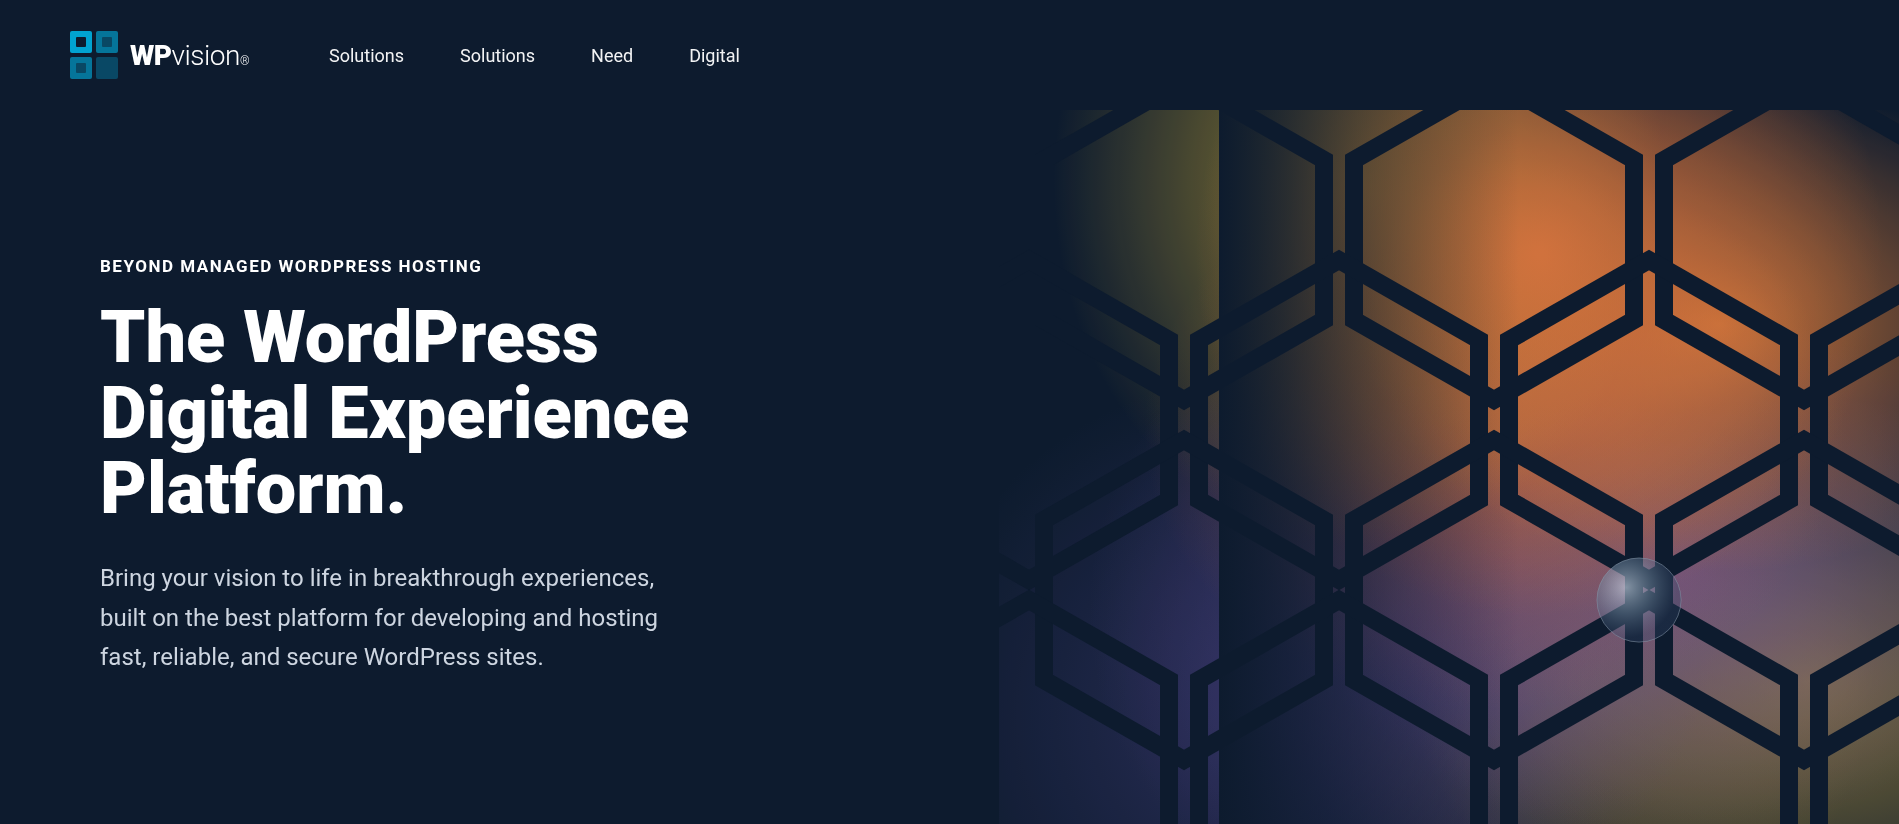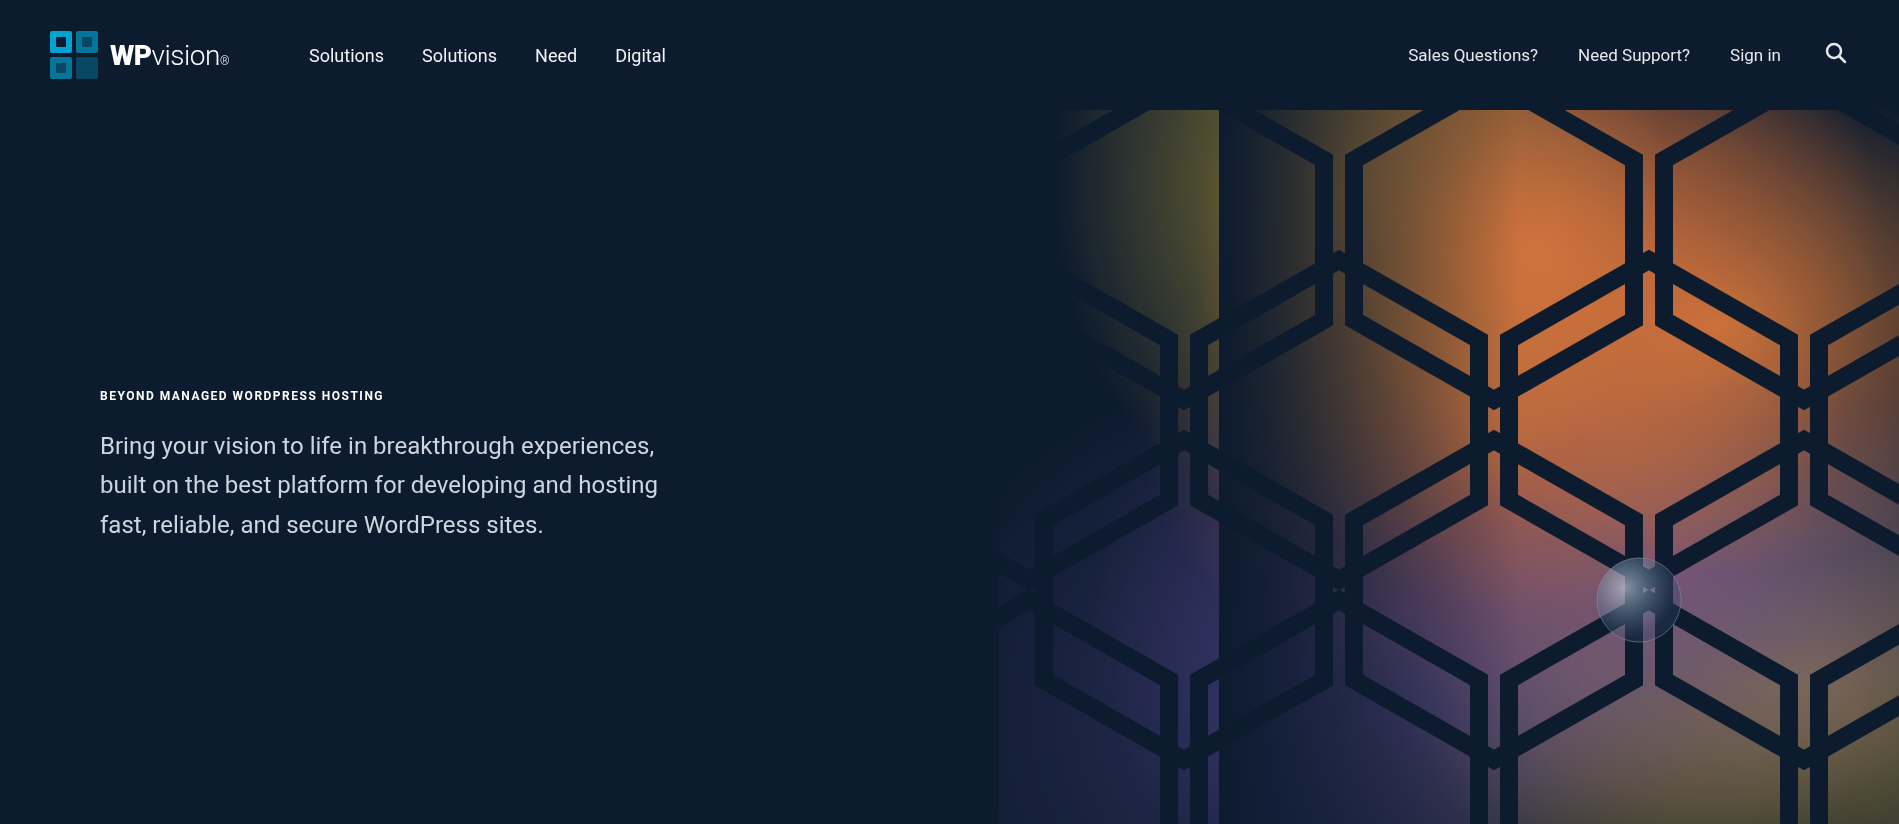--- a/index.html
+++ b/index.html
@@ -12,21 +12,21 @@
       min-height: 824px;
       overflow-x: hidden;
     }
 
     
     nav {
       position: relative;
       z-index: 10;
       display: flex;
       align-items: center;
-      padding: 0 48px;
+      padding: 0 68px;
       height: 110px;
       background: transparent;
     }
 
     .logo-area {
       display: flex;
       align-items: center;
       margin-right: 80px;
       flex-shrink: 0;
     }
@@ -60,21 +60,21 @@
     .logo-text .reg {
       font-size: 12px;
       vertical-align: super;
       font-weight: 300;
       color: #fff;
     }
 
     .nav-main-links {
       display: flex;
       align-items: center;
-      gap: 38px;
+      gap: 56px;
       flex: 1;
     }
 
     .nav-main-links a {
       color: #fff;
       text-decoration: none;
       font-size: 18px;
       font-weight: 400;
       white-space: nowrap;
       opacity: 0.95;
@@ -155,21 +155,21 @@
       width: 55%;
       height: 100%;
       display: flex;
       flex-direction: column;
       justify-content: center;
       padding: 60px 60px 60px 100px;
       z-index: 10;
     }
 
     .hero-eyebrow {
-      font-size: 12px;
+      font-size: 17px;
       font-weight: 700;
       letter-spacing: 1.5px;
       text-transform: uppercase;
       color: #fff;
       margin-bottom: 24px;
     }
 
     .hero-title {
       font-size: 72px;
       font-weight: 900;
@@ -233,31 +233,20 @@
     </div>
   </div>
 
   <div class="nav-main-links">
     <a>Solutions</a>
     <a>Solutions</a>
     <a>Need</a>
     <a>Digital</a>
   </div>
 
-  <div class="nav-right-links">
-    <a>Sales Questions?</a>
-    <a>Need Support?</a>
-    <a>Sign in</a>
-    <button class="search-icon-btn">
-      <svg width="22" height="22" viewBox="0 0 22 22" fill="none" stroke="white" stroke-width="2.5" stroke-linecap="round">
-        <circle cx="9" cy="9" r="7"></circle>
-        <line x1="14.5" y1="14.5" x2="20" y2="20"></line>
-      </svg>
-    </button>
-  </div>
 </nav>
 
 <section class="hero">
 
   <div class="hex-base"></div>
 
   <div class="color-explosion"></div>
 
   <svg class="svg-hex-container" viewBox="0 0 900 714" preserveAspectRatio="xMidYMid slice" xmlns="http://www.w3.org/2000/svg">
     <defs>
@@ -292,16 +281,17 @@
         <stop offset="50%" stop-color="#7890a8" stop-opacity="0.7"></stop>
         <stop offset="100%" stop-color="#334466" stop-opacity="0.5"></stop>
       </radialGradient>
     </defs>
   </svg>
 
   <div class="hero-fade"></div>
 
   <div class="hero-content">
     <p class="hero-eyebrow">BEYOND MANAGED WORDPRESS HOSTING</p>
+    <h1 class="hero-title">The WordPress Digital Experience Platform.</h1>
     <p class="hero-description">Bring your vision to life in breakthrough experiences, built on the best platform for developing and hosting fast, reliable, and secure WordPress sites.</p>
   </div>
 
 </section>
 
 </body></html>

